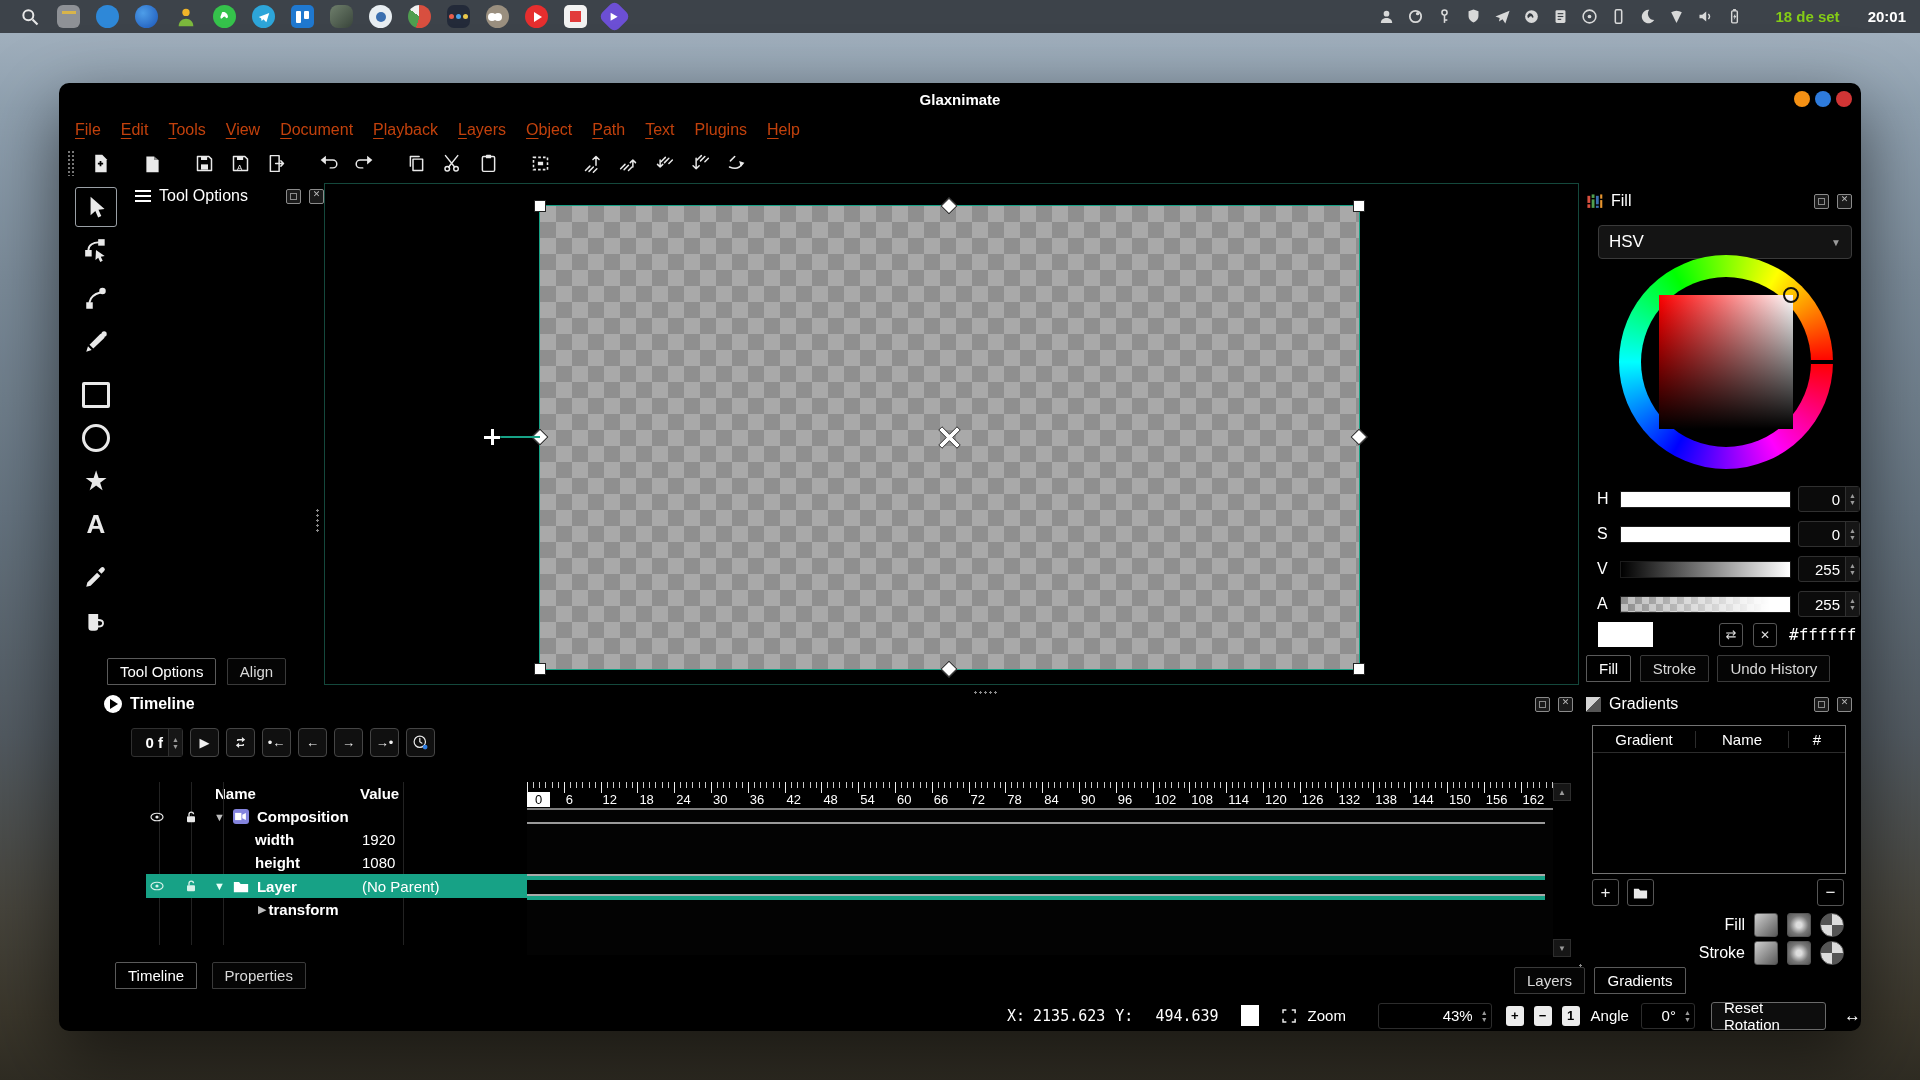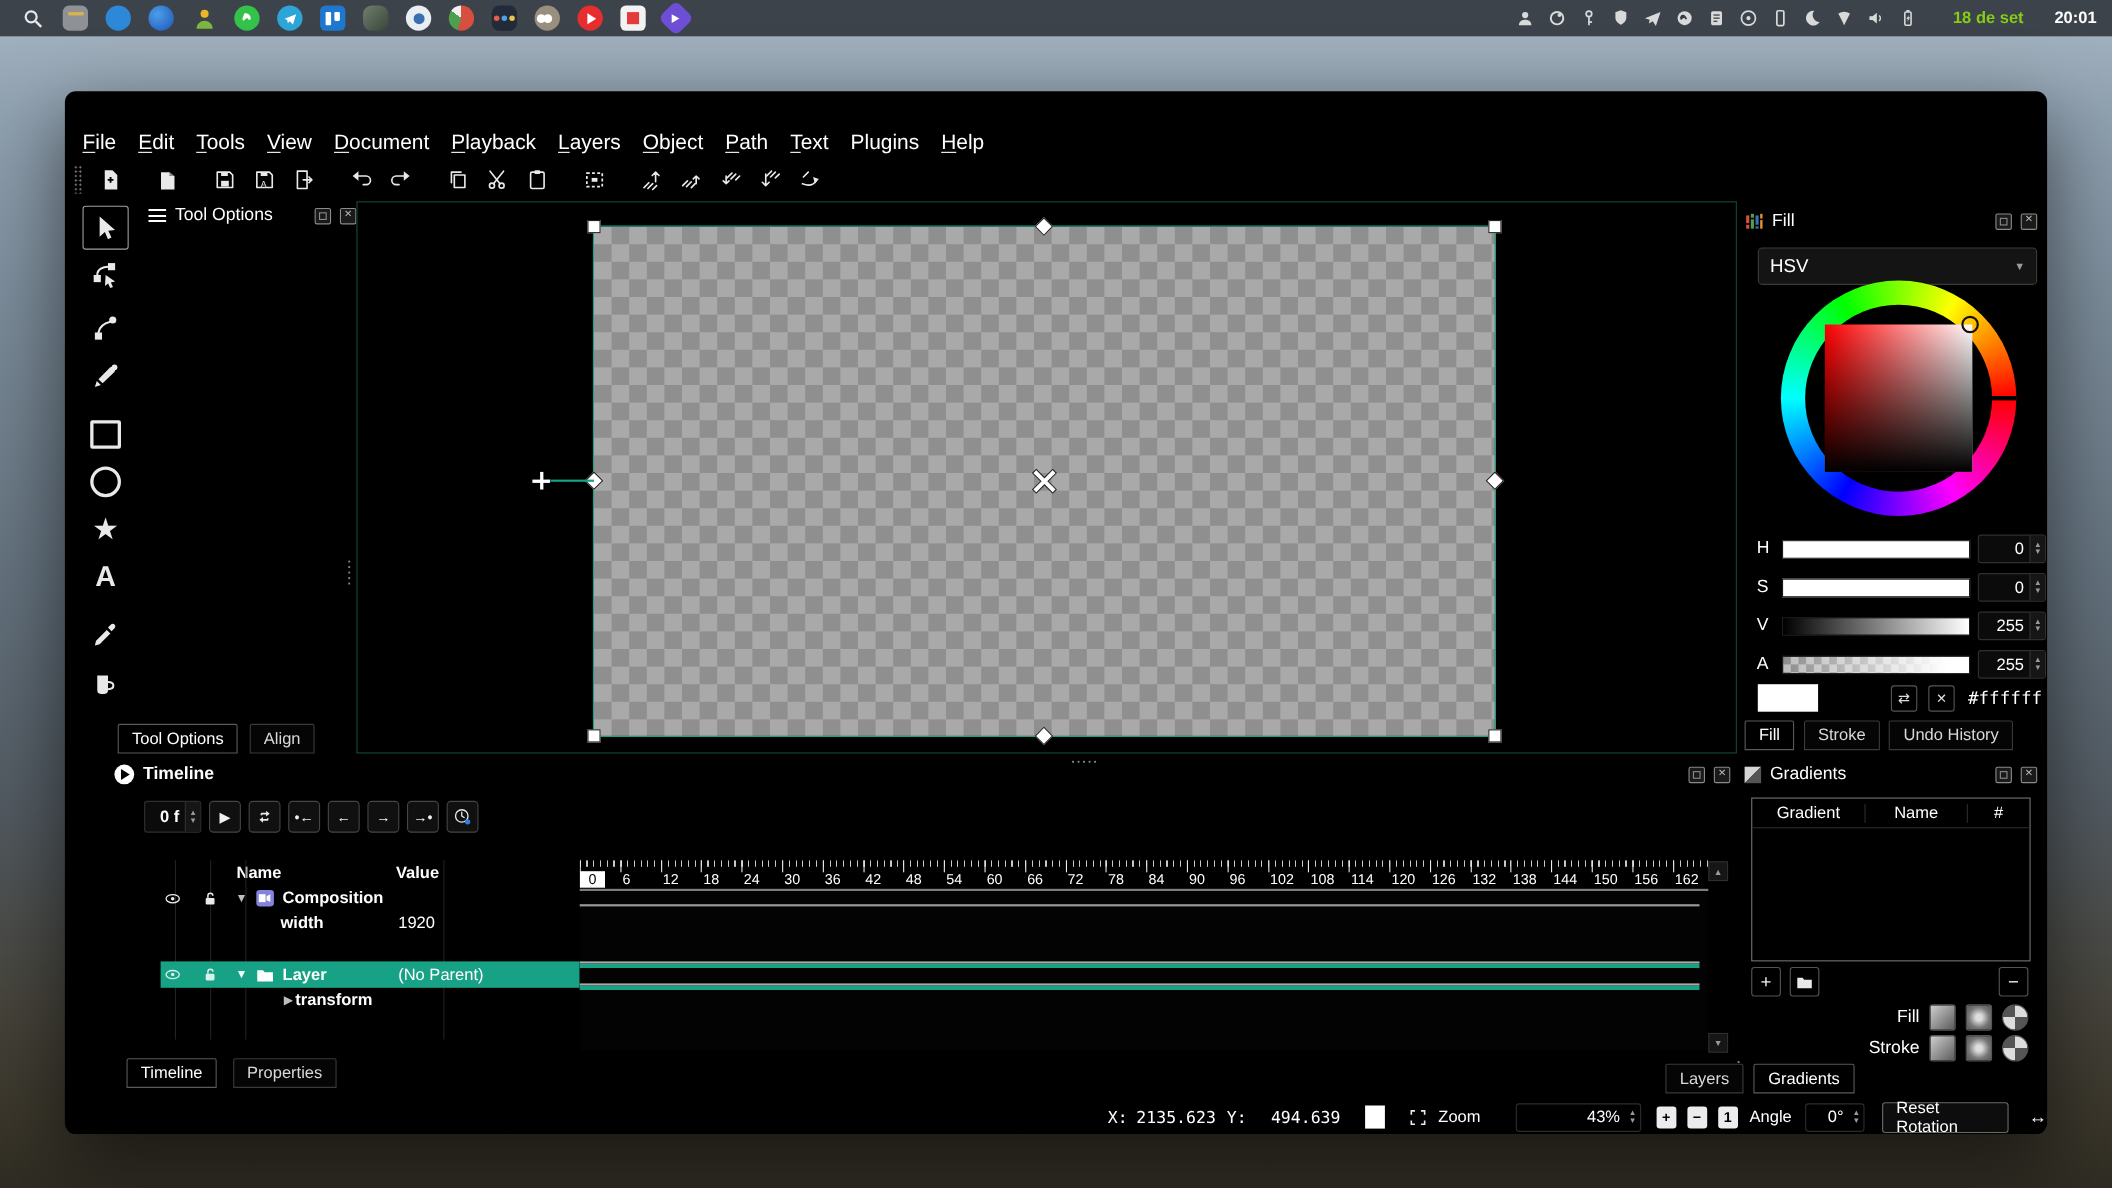--- a/index.html
+++ b/index.html
@@ -18,21 +18,21 @@
   .clockdate{color:#84cc16;font-weight:bold;font-size:15px;margin-left:20px;}
   .clocktime{color:#fff;font-weight:bold;font-size:15px;margin-left:16px;}
   
   #win{left:59px;top:83px;width:1802px;height:948px;background:#000;border-radius:10px;
        box-shadow:0 25px 70px rgba(0,0,0,.55);overflow:hidden;}
   #titlebar{left:0;top:0;width:1802px;height:33px;}
   #wtitle{width:100%;text-align:center;line-height:33px;color:#fff;font-weight:bold;font-size:15px;}
   .tl{width:16px;height:16px;border-radius:50%;top:8px;}
   
   #menubar{left:0;top:33px;width:1802px;height:28px;display:flex;align-items:center;padding-left:6px;}
-  .menu-item{color:#ffffff;font-size:19px;padding:0 10px;cursor:default;}
+  .menu-item{color:#c2410c;font-size:16px;padding:0 10px;cursor:default;}
   .mn{text-decoration:underline;text-underline-offset:3px;}
   
   #toolbar{left:0;top:61px;width:1802px;height:38px;display:flex;align-items:center;gap:6px;padding-left:4px;}
   .grip{width:8px;height:26px;background-image:radial-gradient(#777 1px,transparent 1.1px);background-size:4px 4px;margin:0 4px;}
   .tbtn{width:30px;height:28px;display:flex;align-items:center;justify-content:center;border-radius:3px;}
   .tbtn svg{width:21px;height:21px;}
   .tsep{width:10px;}
   .wicon{stroke:#e9e9e9;fill:none;stroke-width:1.7;stroke-linecap:round;stroke-linejoin:round;}
   .wfill{fill:#e9e9e9;stroke:none;}
   
@@ -211,20 +211,26 @@
         <rect x="10" y="1.5" width="4" height="2.5" fill="#e6e6e6"></rect>
         <path d="M13 8l-3 5h2l-1 4 4-6h-2.4z" fill="#e6e6e6"></path>
       </svg>
     <span class="clockdate">18 de set</span>
     <span class="clocktime">20:01</span>
   </div>
 </div>
 
 <div id="win" class="abs">
 
+  <div id="titlebar" class="abs">
+    <div id="wtitle">Glaxnimate</div>
+    <div class="tl abs" style="left:1735px;background:#f59114;"></div>
+    <div class="tl abs" style="left:1756px;background:#2e7bdc;"></div>
+    <div class="tl abs" style="left:1777px;background:#d13535;"></div>
+  </div>
 
   <div id="menubar" class="abs">
       <div class="menu-item"><span class="mn">F</span><span>ile</span></div>
       <div class="menu-item"><span class="mn">E</span><span>dit</span></div>
       <div class="menu-item"><span class="mn">T</span><span>ools</span></div>
       <div class="menu-item"><span class="mn">V</span><span>iew</span></div>
       <div class="menu-item"><span class="mn">D</span><span>ocument</span></div>
       <div class="menu-item"><span class="mn">P</span><span>layback</span></div>
       <div class="menu-item"><span class="mn">L</span><span>ayers</span></div>
       <div class="menu-item"><span class="mn">O</span><span>bject</span></div>
@@ -502,20 +508,24 @@
         </svg>
       </span>
     <span class="lbl" style="margin-left:8px;">Composition</span>
   </div>
 
   <div class="trow" style="top:745px;">
     <span class="lbl" style="margin-left:109px;">width</span>
     <span class="abs" style="left:216px;">1920</span>
   </div>
 
+  <div class="trow" style="top:768px;">
+    <span class="lbl" style="margin-left:109px;">height</span>
+    <span class="abs" style="left:216px;">1080</span>
+  </div>
 
   <div class="trow selrow" style="top:791px;height:24px;">
     <svg class="eye" viewBox="0 0 24 24" style="margin-left:2px;">
         <ellipse cx="12" cy="12" rx="9" ry="5.6" fill="none" stroke="#d7f2ea" stroke-width="1.8"></ellipse>
         <circle cx="12" cy="12" r="2.4" fill="#d7f2ea"></circle>
       </svg>
     <svg class="lock" viewBox="0 0 24 24" style="margin-left:16px;">
         <rect x="6" y="11" width="12" height="9" rx="1.5" fill="#d7f2ea"></rect>
         <path d="M9 11V8a3.4 3.4 0 0 1 6.8 0" fill="none" stroke="#d7f2ea" stroke-width="2"></path>
       </svg>

